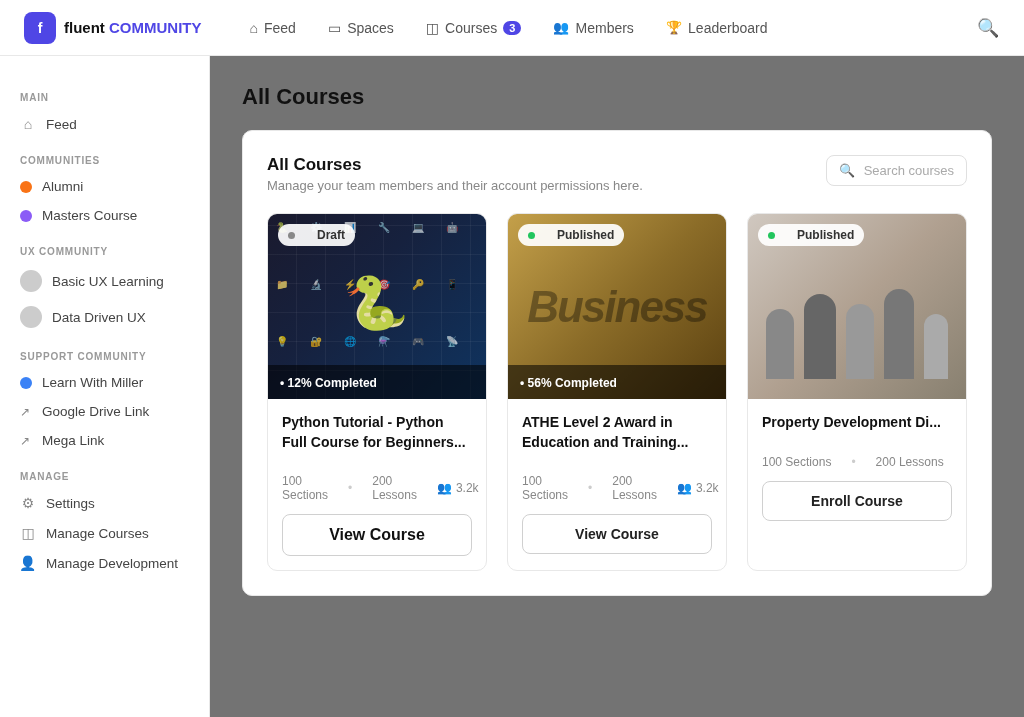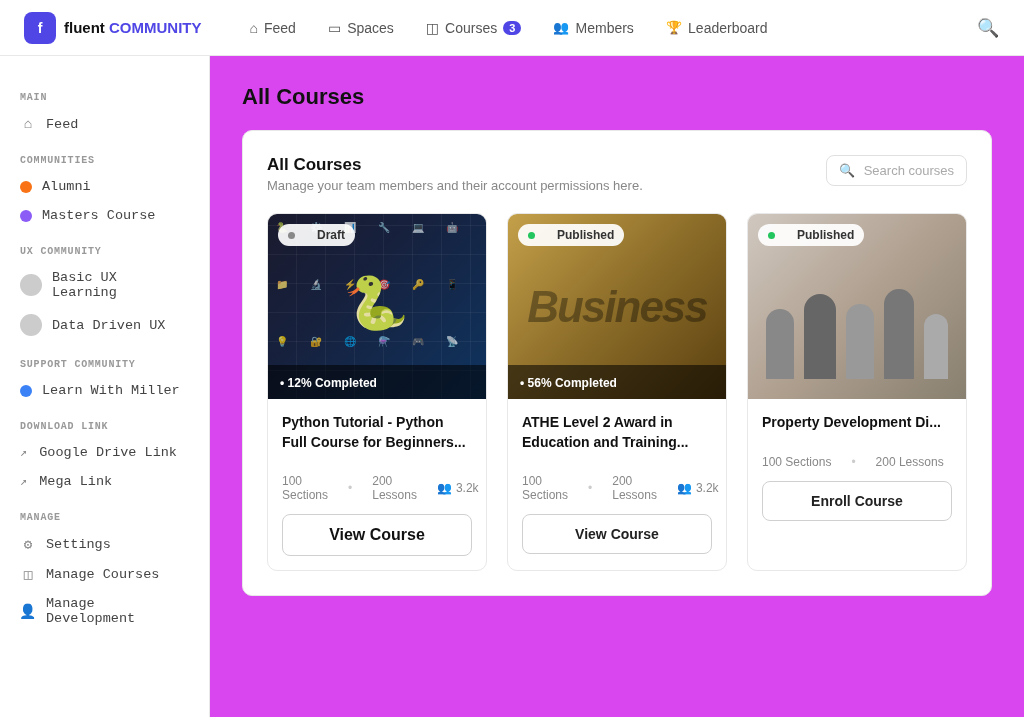--- a/index.html
+++ b/index.html
@@ -48,21 +48,20 @@
     .layout { display: flex; flex: 1; overflow: hidden; }
 
     
     .sidebar {
       width: 210px;
       background: #fff;
       border-right: 1px solid #e8e8e8;
       padding: 20px 0;
       overflow-y: auto;
       flex-shrink: 0;
-      font-family: Liberation Mono, monospace;
     }
     .sidebar-section-label {
       font-size: 10px;
       font-weight: 700;
       color: #999;
       letter-spacing: 0.08em;
       padding: 16px 20px 6px;
       text-transform: uppercase;
     }
     .sidebar-item {
@@ -80,21 +79,21 @@
       width: 16px; height: 16px; display: flex; align-items: center; justify-content: center;
       color: #888; font-size: 14px;
     }
     .sidebar-arrow { font-size: 12px; color: #888; margin-right: 2px; }
 
     
     .main-content {
       flex: 1;
       overflow-y: auto;
       padding: 28px 32px;
-      background: #d946ef;
+      background: #737373;
     }
     .page-title {
       font-size: 22px;
       font-weight: 700;
       color: #111;
       margin-bottom: 20px;
     }
 
     
     .courses-panel {
@@ -297,21 +296,20 @@
       <span style="width:22px;height:22px;border-radius:50%;background:#ccc;display:inline-block;flex-shrink:0;"></span>
       <span>Data Driven UX</span>
     </div>
 
     <div class="sidebar-section-label">SUPPORT COMMUNITY</div>
     <div class="sidebar-item">
       <span class="sidebar-dot" style="background:#3B82F6;"></span>
       <span>Learn With Miller</span>
     </div>
 
-    <div class="sidebar-section-label">DOWNLOAD LINK</div>
     <div class="sidebar-item">
       <span class="sidebar-arrow">↗</span>
       <span>Google Drive Link</span>
     </div>
     <div class="sidebar-item">
       <span class="sidebar-arrow">↗</span>
       <span>Mega Link</span>
     </div>
 
     <div class="sidebar-section-label">MANAGE</div>

